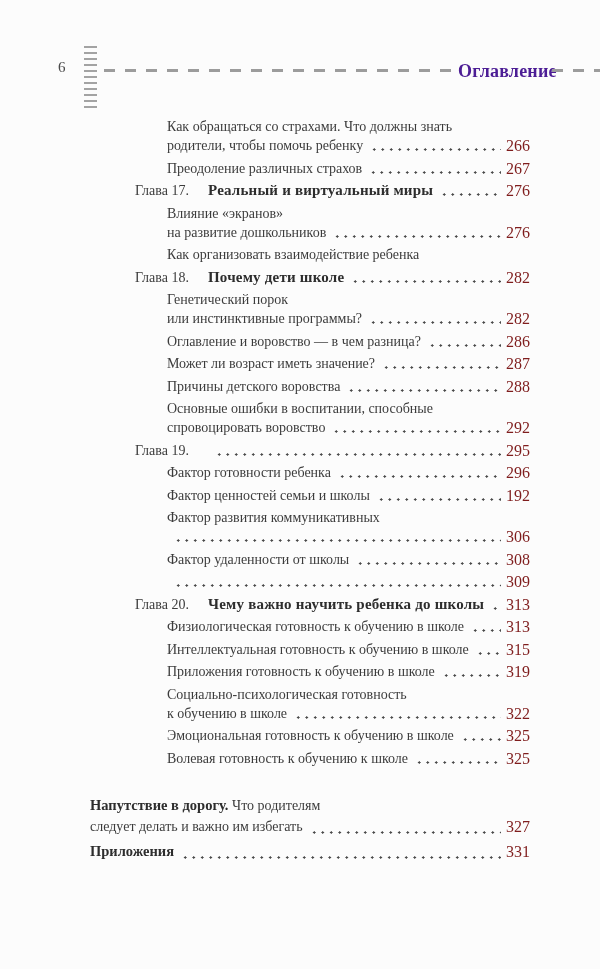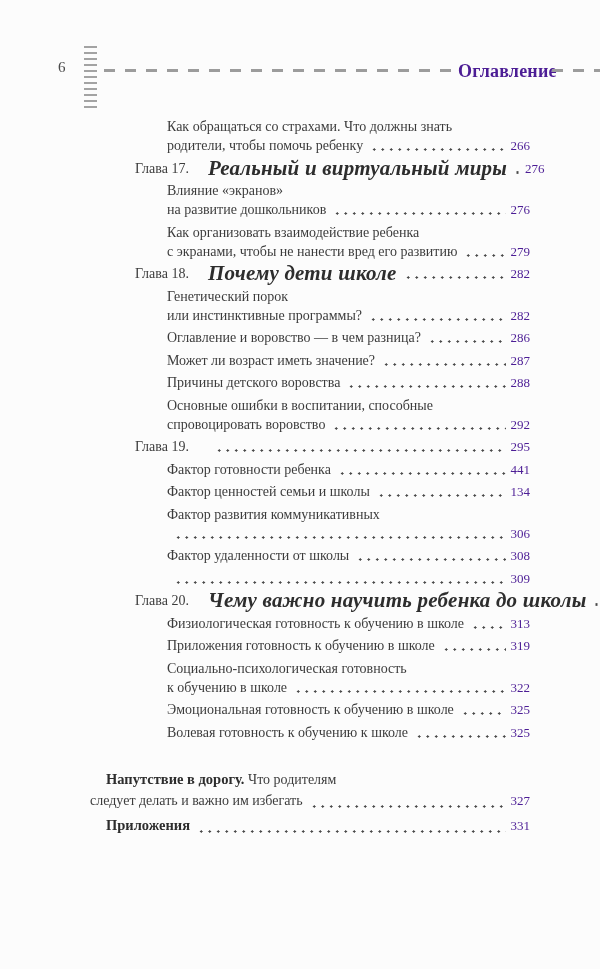--- a/index.html
+++ b/index.html
@@ -41,32 +41,32 @@
   .entry{margin-bottom:3.5px;}
   .entry.chapter{margin-top:2.5px;margin-left:45px;}
   .entry.gap{margin-top:27px;}
   .line{
     display:flex;
     line-height:19px;font-size:14px;white-space:nowrap;
   }
   .section .line{line-height:21.5px;}
   .entry.sub{padding-left:77px;}
   .label{flex:0 0 73px;color:#3c3c3c;}
-  .title{font-weight:700;font-size:21px;color:#2d2d2d;letter-spacing:0.2px;font-style:italic;}
-  .bold{font-weight:700;color:#2d2d2d;font-size:14.5px;margin-left:16px;}
+  .title{font-weight:700;font-size:15px;color:#2d2d2d;letter-spacing:0.2px;}
+  .bold{font-weight:700;color:#2d2d2d;font-size:14.5px;}
   .text{color:#3c3c3c;}
   .leader{
     flex:1 1 auto;min-width:8px;align-self:stretch;
     margin:0 5px 0 5px;
     background-image:radial-gradient(circle,#4a4a4a 1.1px,rgba(0,0,0,0) 1.35px);
     background-size:8.5px 3px;
     background-repeat:repeat-x;
     background-position:left 2px bottom 4px;
   }
-  .page-ref{flex:0 0 auto;color:#4c1d95;font-size:13px;}
+  .page-ref{flex:0 0 auto;color:#7f1d1d;font-size:16px;}
 </style>
 </head>
 <body>
 
 <div class="page">
 
   <div>
     <span class="folio">6</span>
     <span class="ruler"></span>
     <span class="dashes left"></span>
@@ -78,20 +78,27 @@
       <div class="entry sub">
         <div class="line">
           <span class="text">Как обращаться со страхами. Что должны знать</span>
         </div>
         <div class="line">
           <span class="text">родители, чтобы помочь ребенку</span>
           <span class="leader"></span>
           <span class="page-ref">266</span>
         </div>
       </div>
+      <div class="entry sub">
+        <div class="line">
+          <span class="text">Преодоление различных страхов</span>
+          <span class="leader"></span>
+          <span class="page-ref">267</span>
+        </div>
+      </div>
       <div class="entry chapter">
         <div class="line">
           <span class="label">Глава 17.</span>
           <span class="title">Реальный и виртуальный миры</span>
           <span class="leader"></span>
           <span class="page-ref">276</span>
         </div>
       </div>
       <div class="entry sub">
         <div class="line">
@@ -100,25 +107,20 @@
         <div class="line">
           <span class="text">на развитие дошкольников</span>
           <span class="leader"></span>
           <span class="page-ref">276</span>
         </div>
       </div>
       <div class="entry sub">
         <div class="line">
           <span class="text">Как организовать взаимодействие ребенка</span>
         </div>
-        <div class="line">
-          <span class="text">с экранами, чтобы не нанести вред его развитию</span>
-          <span class="leader"></span>
-          <span class="page-ref">279</span>
-        </div>
       </div>
       <div class="entry chapter">
         <div class="line">
           <span class="label">Глава 18.</span>
           <span class="title">Почему дети школе</span>
           <span class="leader"></span>
           <span class="page-ref">282</span>
         </div>
       </div>
       <div class="entry sub">
@@ -166,28 +168,28 @@
         <div class="line">
           <span class="label">Глава 19.</span>
           <span class="leader"></span>
           <span class="page-ref">295</span>
         </div>
       </div>
       <div class="entry sub">
         <div class="line">
           <span class="text">Фактор готовности ребенка</span>
           <span class="leader"></span>
-          <span class="page-ref">441</span>
+          <span class="page-ref">296</span>
         </div>
       </div>
       <div class="entry sub">
         <div class="line">
           <span class="text">Фактор ценностей семьи и школы</span>
           <span class="leader"></span>
-          <span class="page-ref">134</span>
+          <span class="page-ref">192</span>
         </div>
       </div>
       <div class="entry sub">
         <div class="line">
           <span class="text">Фактор развития коммуникативных</span>
         </div>
         <div class="line">
           <span class="leader"></span>
           <span class="page-ref">306</span>
         </div>
@@ -215,20 +217,27 @@
       </div>
       <div class="entry sub">
         <div class="line">
           <span class="text">Физиологическая готовность к обучению в школе</span>
           <span class="leader"></span>
           <span class="page-ref">313</span>
         </div>
       </div>
       <div class="entry sub">
         <div class="line">
+          <span class="text">Интеллектуальная готовность к обучению в школе</span>
+          <span class="leader"></span>
+          <span class="page-ref">315</span>
+        </div>
+      </div>
+      <div class="entry sub">
+        <div class="line">
           <span class="text">Приложения готовность к обучению в школе</span>
           <span class="leader"></span>
           <span class="page-ref">319</span>
         </div>
       </div>
       <div class="entry sub">
         <div class="line">
           <span class="text">Социально-психологическая готовность</span>
         </div>
         <div class="line">

